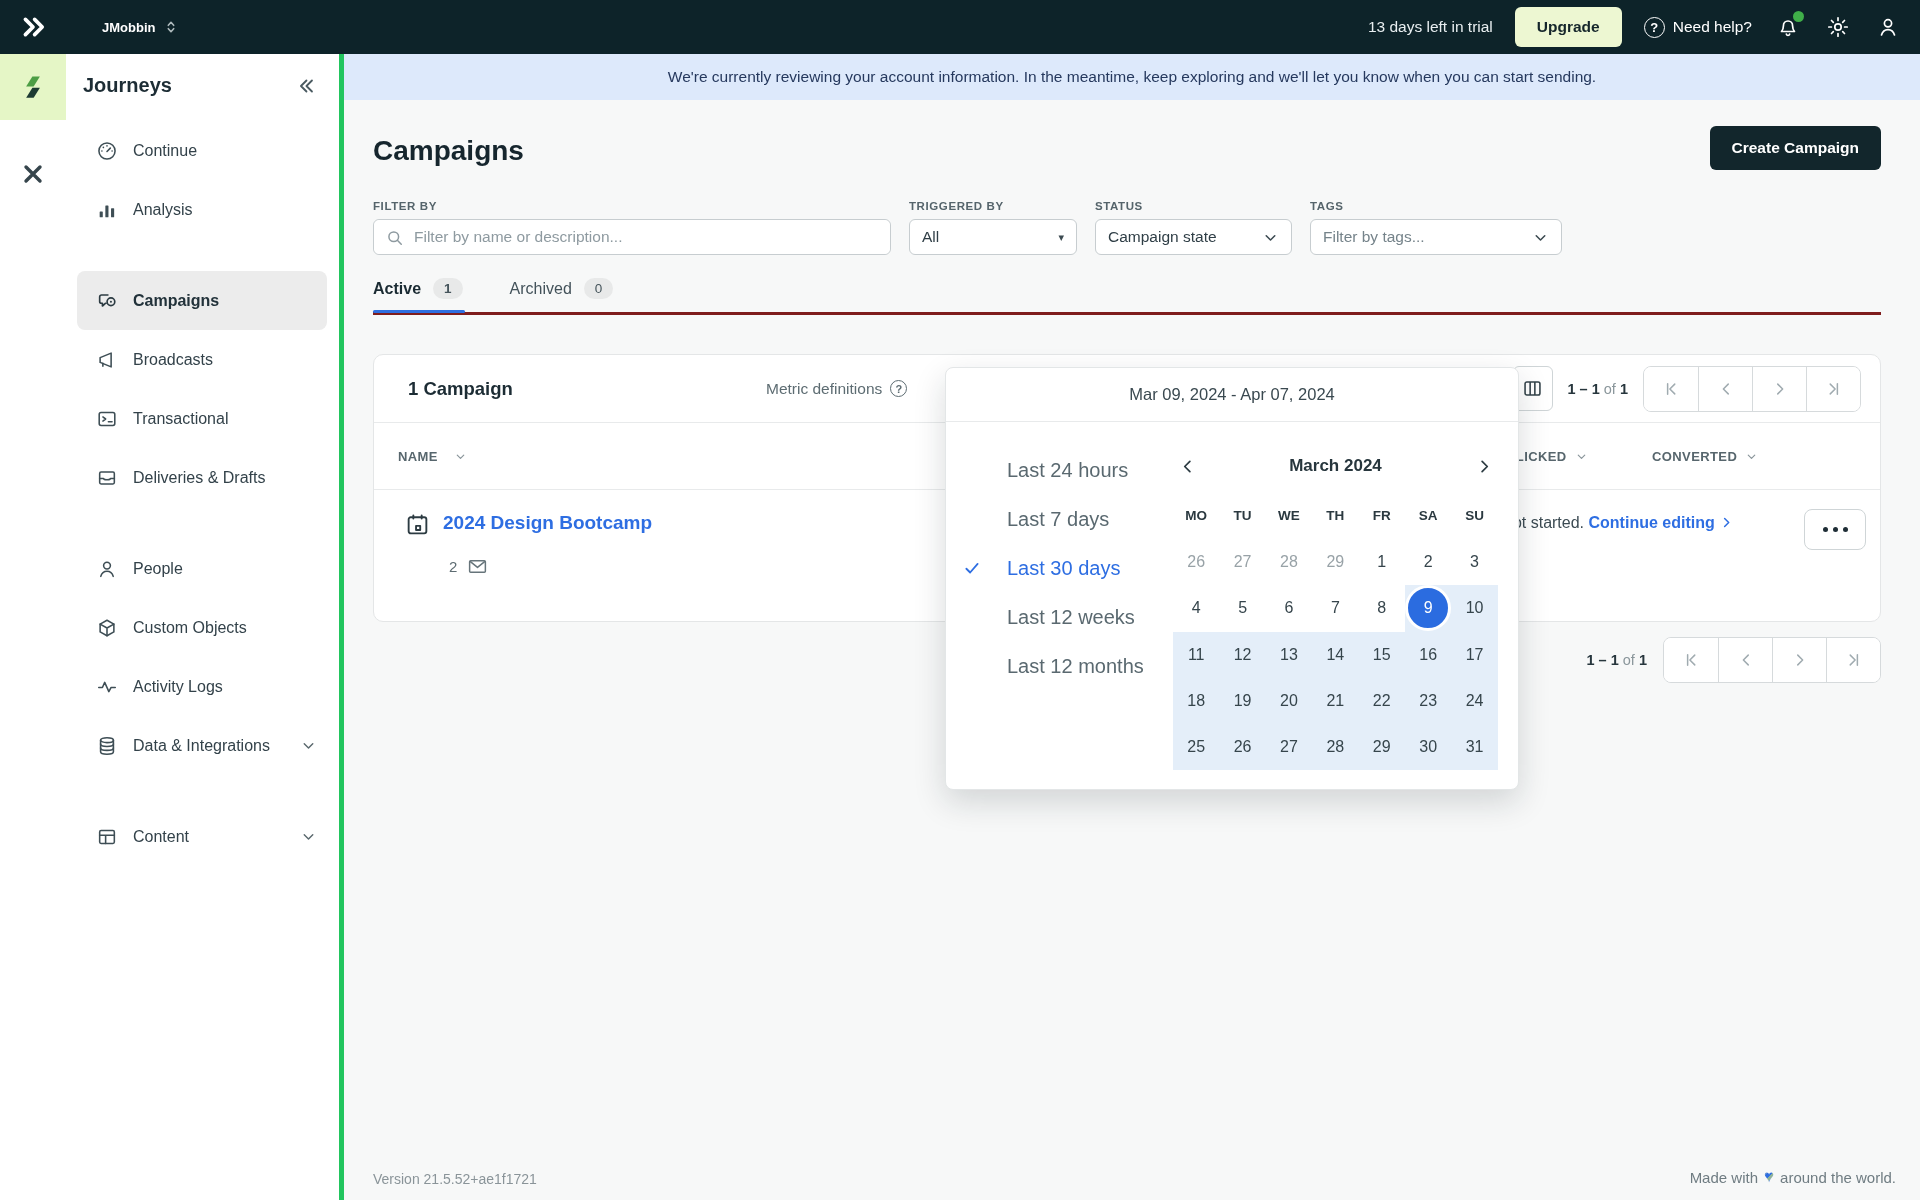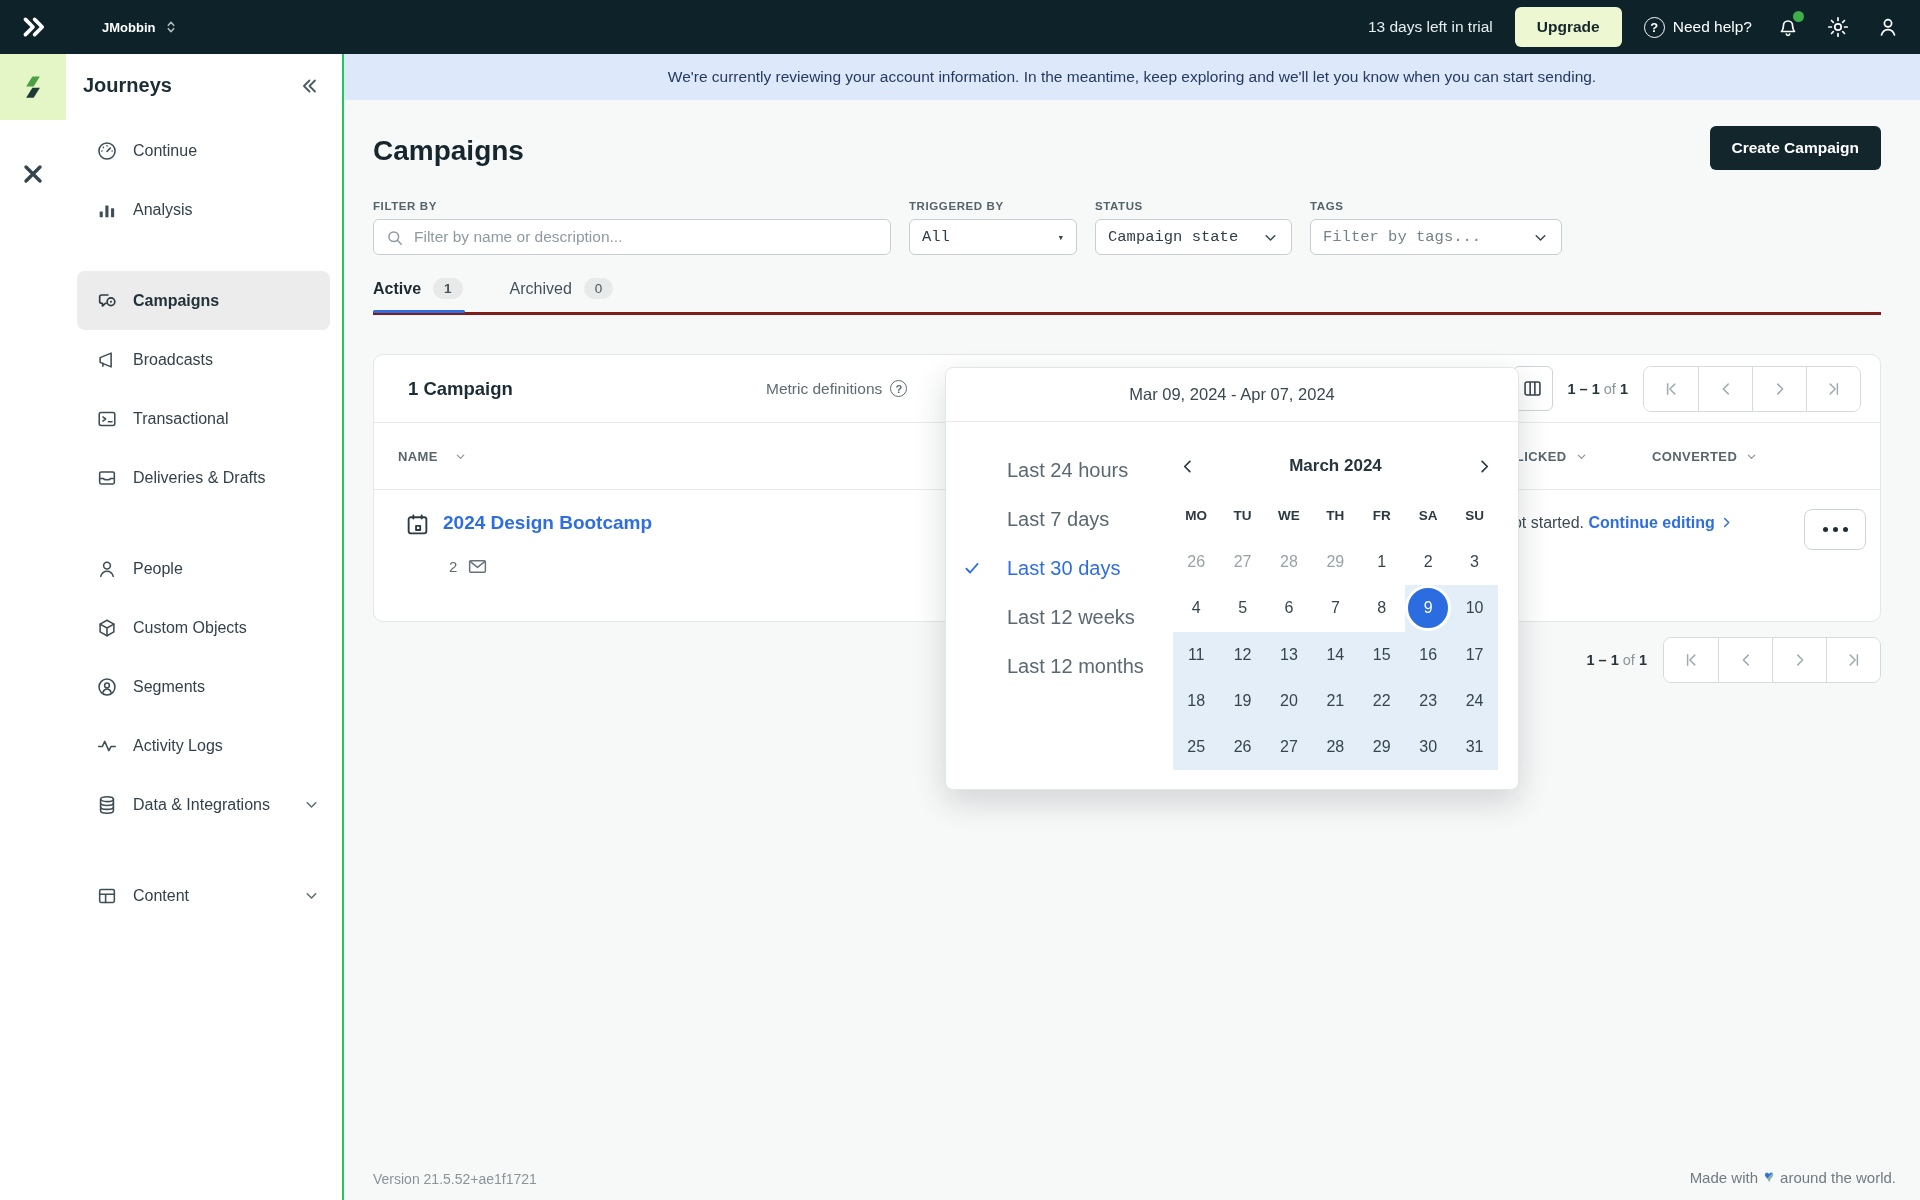--- a/index.html
+++ b/index.html
@@ -18,21 +18,21 @@
   .tb-qcircle { width:21px; height:21px; border:1.6px solid #fff; border-radius:50%; display:flex; align-items:center; justify-content:center; font-size:13px; font-weight:700; color:#fff; }
   .tb-iconbtn { position:relative; width:28px; height:28px; display:flex; align-items:center; justify-content:center; cursor:pointer; }
   .tb-dot { position:absolute; top:-2px; right:-2px; width:11px; height:11px; border-radius:50%; background:#3fae49; }
 
   
   .rail { position:absolute; left:0; top:54px; width:66px; bottom:0; background:#fff; z-index:50; }
   .rail-tile { width:66px; height:66px; background:#e5f6c6; display:flex; align-items:center; justify-content:center; cursor:pointer; }
   .rail-x { width:66px; height:56px; display:flex; align-items:center; justify-content:center; margin-top:26px; cursor:pointer; }
 
   
-  .sidebar { position:absolute; left:66px; top:54px; width:278px; bottom:0; background:#fff; border-right:2px solid #22c55e; z-index:50; }
+  .sidebar { position:absolute; left:66px; top:54px; width:278px; bottom:0; background:#fff; border-right:5px solid #22c55e; z-index:50; }
   .sb-head { display:flex; align-items:center; justify-content:space-between; padding:20px 22px 0 17px; }
   .sb-title { font-size:20px; font-weight:700; color:#1d2d35; }
   .sb-collapse { cursor:pointer; display:flex; }
   .sb-list { margin-top:24px; }
   .sb-item { display:flex; align-items:center; height:59px; margin:0 12px 0 11px; padding-left:19px; border-radius:8px; cursor:pointer; color:#33424a; font-size:16px; }
   .sb-item .sb-ic { width:22px; height:22px; margin-right:15px; display:flex; align-items:center; justify-content:center; flex:none; }
   .sb-item.selected { background:#ececec; font-weight:700; color:#22323a; }
   .sb-item.group-gap { margin-top:32px; }
   .sb-chev { margin-left:auto; margin-right:10px; display:flex; }
 
@@ -47,21 +47,21 @@
 
   
   .filters { display:flex; margin-top:25px; gap:18px; }
   .f-group { display:flex; flex-direction:column; }
   .f-label { font-size:11.5px; font-weight:700; letter-spacing:.6px; color:#55646b; margin-bottom:7px; }
   .f-box { height:36px; border:1px solid #c7cdd0; border-radius:6px; background:#fff; display:flex; align-items:center; font-size:15.5px; }
   .f-search { width:518px; position:relative; }
   .f-search input { width:100%; height:100%; border:none; outline:none; border-radius:6px; padding-left:40px; font-size:15.5px; color:#33424a; font-family:inherit; }
   .f-search input::placeholder { color:#8e9aa0; }
   .f-searchicon { position:absolute; left:11px; top:8px; }
-  .f-select { justify-content:space-between; padding:8px 12px; cursor:pointer;font-family:Liberation Mono, monospace; }
+  .f-select { justify-content:space-between; padding:8px 12px; cursor:pointer; }
   .f-select .val-dark { color:#2f3e46; }
   .f-select .val-gray { color:#75838a; }
   .caret-small { font-size:11px; color:#3c4a51; }
   .w-all { width:168px; }
   .w-status { width:197px; }
   .w-tags { width:252px; }
 
   
   .tabs { display:flex; gap:45px; margin-top:23px; border-bottom:3px solid #7f1d1d; }
   .tab { display:flex; align-items:center; gap:12px; padding:0 2px 13px 0; font-size:16px; color:#43525a; cursor:pointer; position:relative; }
@@ -269,30 +269,20 @@
             <svg width="22" height="22" viewBox="0 0 24 24" fill="none" stroke="#3e4e55" stroke-width="1.7" stroke-linecap="round" stroke-linejoin="round">
               <path d="M12 3.5l7.5 4.2v8.6L12 20.5l-7.5-4.2V7.7z"></path>
               <path d="M12 12l7.5-4.3M12 12L4.5 7.7M12 12v8.5"></path>
             </svg>
           </span>
         <span>Custom Objects</span>
       </div>
       <div class="sb-item">
         <span class="sb-ic">
             <svg width="22" height="22" viewBox="0 0 24 24" fill="none" stroke="#3e4e55" stroke-width="1.7" stroke-linecap="round" stroke-linejoin="round">
-              <circle cx="12" cy="12" r="8.7"></circle>
-              <circle cx="12" cy="10.3" r="2.6"></circle>
-              <path d="M7.6 17.7c.8-2.3 2.6-3.5 4.4-3.5s3.6 1.2 4.4 3.5"></path>
-            </svg>
-          </span>
-        <span>Segments</span>
-      </div>
-      <div class="sb-item">
-        <span class="sb-ic">
-            <svg width="22" height="22" viewBox="0 0 24 24" fill="none" stroke="#3e4e55" stroke-width="1.7" stroke-linecap="round" stroke-linejoin="round">
               <path d="M3 12.5h4l2.5-5.5 4.5 10 2.5-4.5h4.5"></path>
             </svg>
           </span>
         <span>Activity Logs</span>
       </div>
       <div class="sb-item">
         <span class="sb-ic">
             <svg width="22" height="22" viewBox="0 0 24 24" fill="none" stroke="#3e4e55" stroke-width="1.7" stroke-linecap="round" stroke-linejoin="round">
               <ellipse cx="12" cy="5.6" rx="7" ry="2.7"></ellipse>
               <path d="M5 5.6v12.8c0 1.5 3.1 2.7 7 2.7s7-1.2 7-2.7V5.6"></path>

